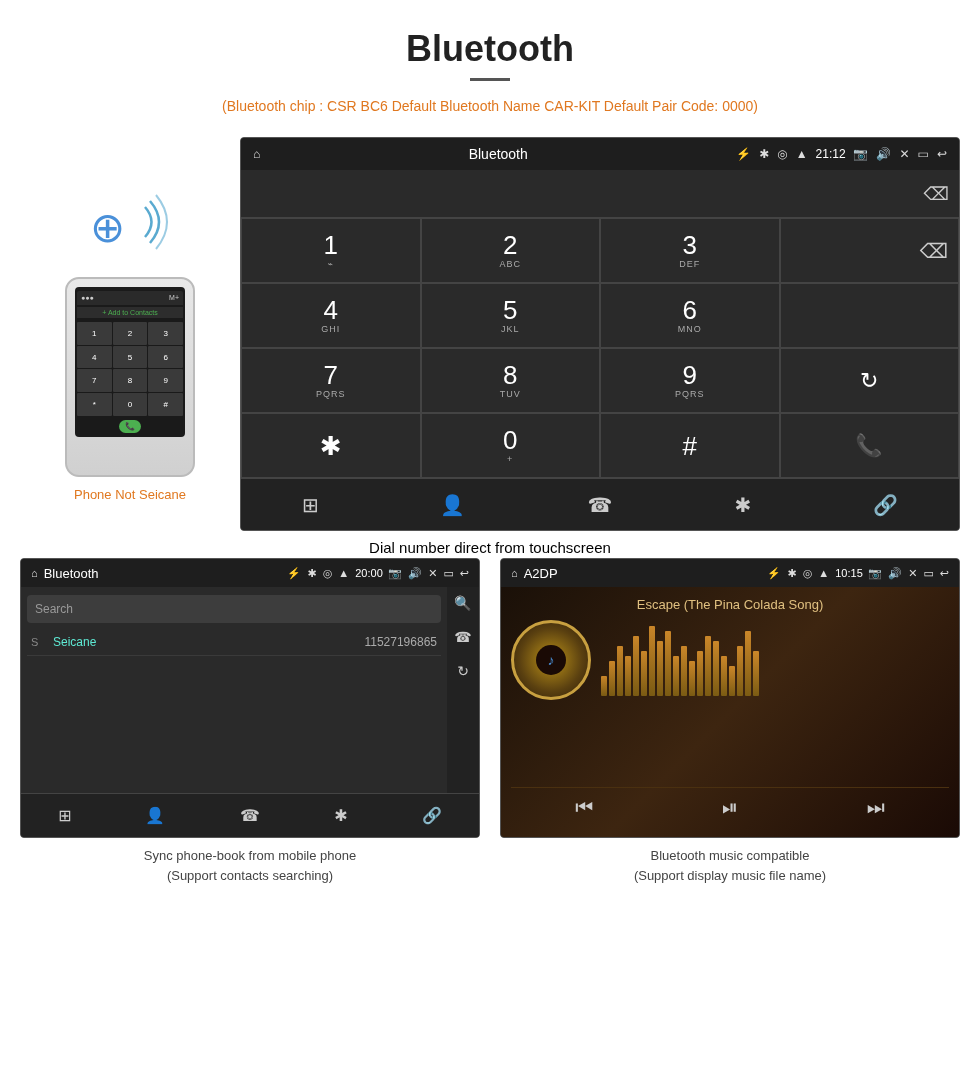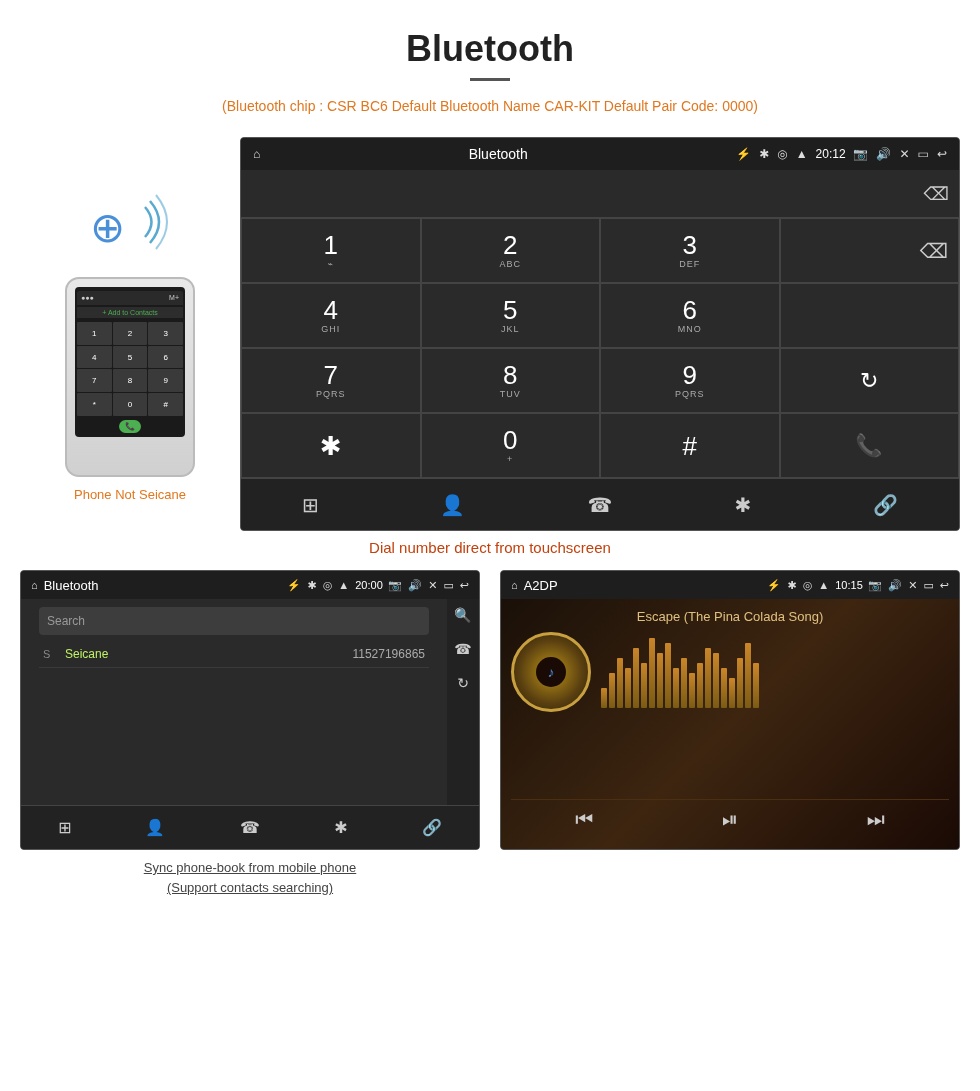--- a/index.html
+++ b/index.html
@@ -230,22 +230,22 @@
     .bottom-icon {
       color: #ccc;
       font-size: 20px;
       cursor: pointer;
     }
 
     
     .dial-caption {
       text-align: center;
       font-size: 15px;
-      color: #c2410c;
-      margin: 8px 0 14px;
+      color: #000000;
+      margin: 8px 0 2px;
       padding: 0 60px;
     }
 
     
     .bottom-section {
       display: flex;
       padding: 0 20px;
       gap: 20px;
     }
     .bottom-item {
@@ -304,21 +304,21 @@
       font-size: 12px;
       gap: 8px;
     }
     .contact-letter {
       color: #888;
       font-size: 11px;
       width: 14px;
     }
     .contact-name {
       flex: 1;
-      color: #bef264;
+      color: #5eead4;
     }
     .contact-number {
       color: #aaa;
     }
     .phonebook-wrapper {
       position: relative;
     }
 
     
     .music-content {
@@ -393,21 +393,20 @@
       font-size: 20px;
       cursor: pointer;
     }
 
     .bottom-caption {
       text-align: center;
       font-size: 13px;
       color: #444;
       margin-top: 8px;
       line-height: 1.5;
-      text-decoration: underline;
     }
   </style>
 </head>
 <body>
 
 <div class="header">
   <h1>Bluetooth</h1>
   <div class="header-divider"></div>
   <p class="specs">(Bluetooth chip : CSR BC6    Default Bluetooth Name CAR-KIT    Default Pair Code: 0000)</p>
 </div>
@@ -458,21 +457,21 @@
 
   <div class="dialer-screen">
 
     <div class="screen-status-bar">
       <span>⌂</span>
       <span class="screen-title">Bluetooth</span>
       <span>⚡</span>
       <span>✱</span>
       <span>◎</span>
       <span>▲</span>
-      <span class="screen-time">20:12</span>
+      <span class="screen-time">21:12</span>
       <span>📷</span>
       <span>🔊</span>
       <span>✕</span>
       <span>▭</span>
       <span>↩</span>
     </div>
 
     <div class="dial-input-row">
       <span class="backspace-btn">⌫</span>
     </div>
@@ -566,21 +565,21 @@
         <span>◎</span>
         <span>▲</span>
         <span class="mini-time">20:00</span>
         <span>📷</span>
         <span>🔊</span>
         <span>✕</span>
         <span>▭</span>
         <span>↩</span>
       </div>
       <div style="display:flex; height: calc(100% - 28px);">
-        <div style="flex:1; padding:8px 18px;">
+        <div style="flex:1; padding:8px 6px;">
           <div class="search-bar">
             <span>Search</span>
           </div>
           <div class="contact-list">
             <div class="contact-item">
               <span class="contact-letter">S</span>
               <span class="contact-name">Seicane</span>
               <span class="contact-number">11527196865</span>
             </div>
           </div>
@@ -654,15 +653,18 @@
             </div>
         </div>
         <div style="flex:1;"></div>
         <div class="music-controls">
           <span class="music-btn">⏮</span>
           <span class="music-btn">⏯</span>
           <span class="music-btn">⏭</span>
         </div>
       </div>
     </div>
+    <div class="bottom-caption">
+      Bluetooth music compatible<br>(Support display music file name)
+    </div>
   </div>
 
 </div>
 
 </body></html>

